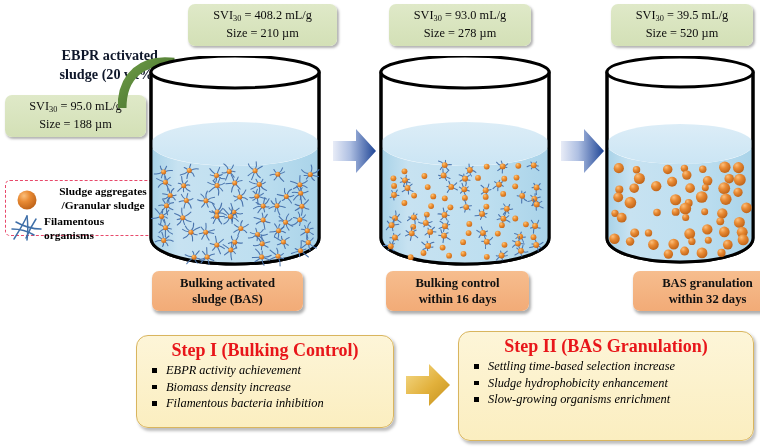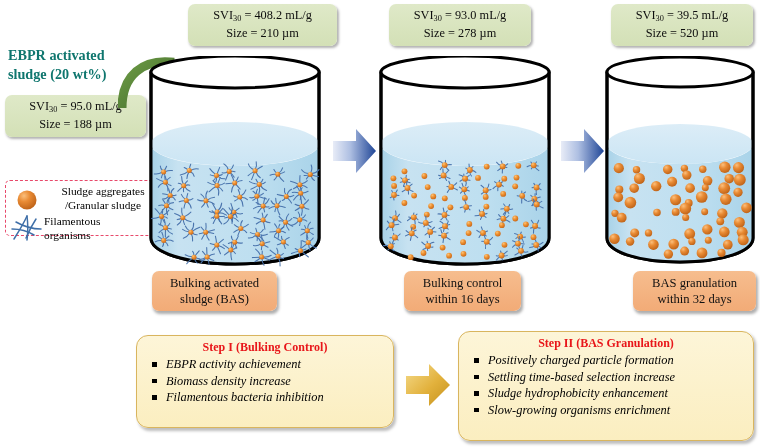--- a/index.html
+++ b/index.html
@@ -19,68 +19,69 @@
     padding:4px 9px 4px 9px;
     color:#0d0d0d;
     white-space:nowrap;
   }
   .statbox .ln{display:block;}
   sub{font-size:8.3px;vertical-align:-0.22em;}
 
   
   .ebpr{
     font-weight:bold;font-size:14.2px;line-height:19px;
-    width:150px;text-align:left;color:#0f766e;
+    width:150px;text-align:right;color:#0f172a;
   }
 
   
   .legend{
     border:1.6px dashed #e8496b;
     border-radius:5px;
     width:158px;height:56px;
     box-sizing:border-box;
     background:#ffffff;
+    font-weight:bold;
   }
   .legend .txt{
     position:absolute;left:38px;top:3px;width:118px;
     font-size:11.4px;line-height:14.2px;text-align:center;
   }
   .legend .txt2{
     position:absolute;left:38px;top:33px;width:118px;
     font-size:11.4px;line-height:14.2px;text-align:left;
   }
 
   
   .cyl{position:absolute;}
   .cyl svg{display:block;}
 
   
   .cap{
     background:linear-gradient(180deg,#f6bd8e 0%,#f2ab77 100%);
     border-radius:7px;
     box-shadow:1.5px 2.5px 3px rgba(0,0,0,0.32);
     text-align:center;
-    font-weight:normal;
+    font-weight:bold;
     font-size:12.6px;
     line-height:16px;
-    padding:4px 0;
+    padding:4px 13px;
     color:#111;
     white-space:nowrap;
   }
 
   
   .stepbox{
     background:linear-gradient(180deg,#fdf5d8 0%,#fbeec0 100%);
     border:1.7px solid #d9b55e;
     border-radius:12px;
     box-shadow:2px 2.5px 3px rgba(0,0,0,0.26);
     box-sizing:border-box;
   }
   .steptitle{
-    color:#e8161a;font-weight:bold;font-size:12px;
+    color:#e8161a;font-weight:bold;font-size:18px;
     text-align:center;margin:4px 0 1px 0;
   }
   .stepbox ul{list-style:none;margin:0;padding:0 0 0 14px;font-style:italic;}
   .stepbox li{
     font-size:12.4px;line-height:16.6px;position:relative;padding-left:15px;
     white-space:nowrap;
   }
   .stepbox li:before{
     content:"";position:absolute;left:1px;top:6px;
     width:4.5px;height:4.5px;background:#000;
@@ -1167,21 +1168,21 @@
 <div class="abs" style="left:560px;top:126px;">
   <svg width="46" height="50" viewBox="0 0 46 50">
     <polygon points="1,15 24,15 24,3 44,25 24,47 24,35 1,35" fill="url(#gBlueArr)"></polygon>
   </svg>
 </div>
 
 <div class="abs cap" style="left:152px;top:271px;width:125px;">
   <div>Bulking activated</div>
   <div>sludge (BAS)</div>
 </div>
-<div class="abs cap" style="left:404px;top:271px;width:117px;">
+<div class="abs cap" style="left:386px;top:271px;width:117px;">
   <div>Bulking control</div>
   <div>within 16 days</div>
 </div>
 <div class="abs cap" style="left:633px;top:271px;width:123px;">
   <div>BAS granulation</div>
   <div>within 32 days</div>
 </div>
 
 <div class="abs stepbox" style="left:136px;top:335px;width:258px;height:93px;">
   <div class="steptitle">Step I (Bulking Control)</div>
@@ -1194,18 +1195,17 @@
 
 <div class="abs" style="left:404px;top:360px;">
   <svg width="48" height="50" viewBox="0 0 48 50">
     <polygon points="2,16 25,16 25,4 46,25 25,46 25,34 2,34" fill="url(#gGoldArr)"></polygon>
   </svg>
 </div>
 
 <div class="abs stepbox" style="left:458px;top:331px;width:296px;height:110px;">
   <div class="steptitle">Step II (BAS Granulation)</div>
   <ul>
-    <li>Positively charged particle formation</li>
     <li>Settling time-based selection increase</li>
     <li>Sludge hydrophobicity enhancement</li>
     <li>Slow-growing organisms enrichment</li>
   </ul>
 </div>
 
 </body></html>

